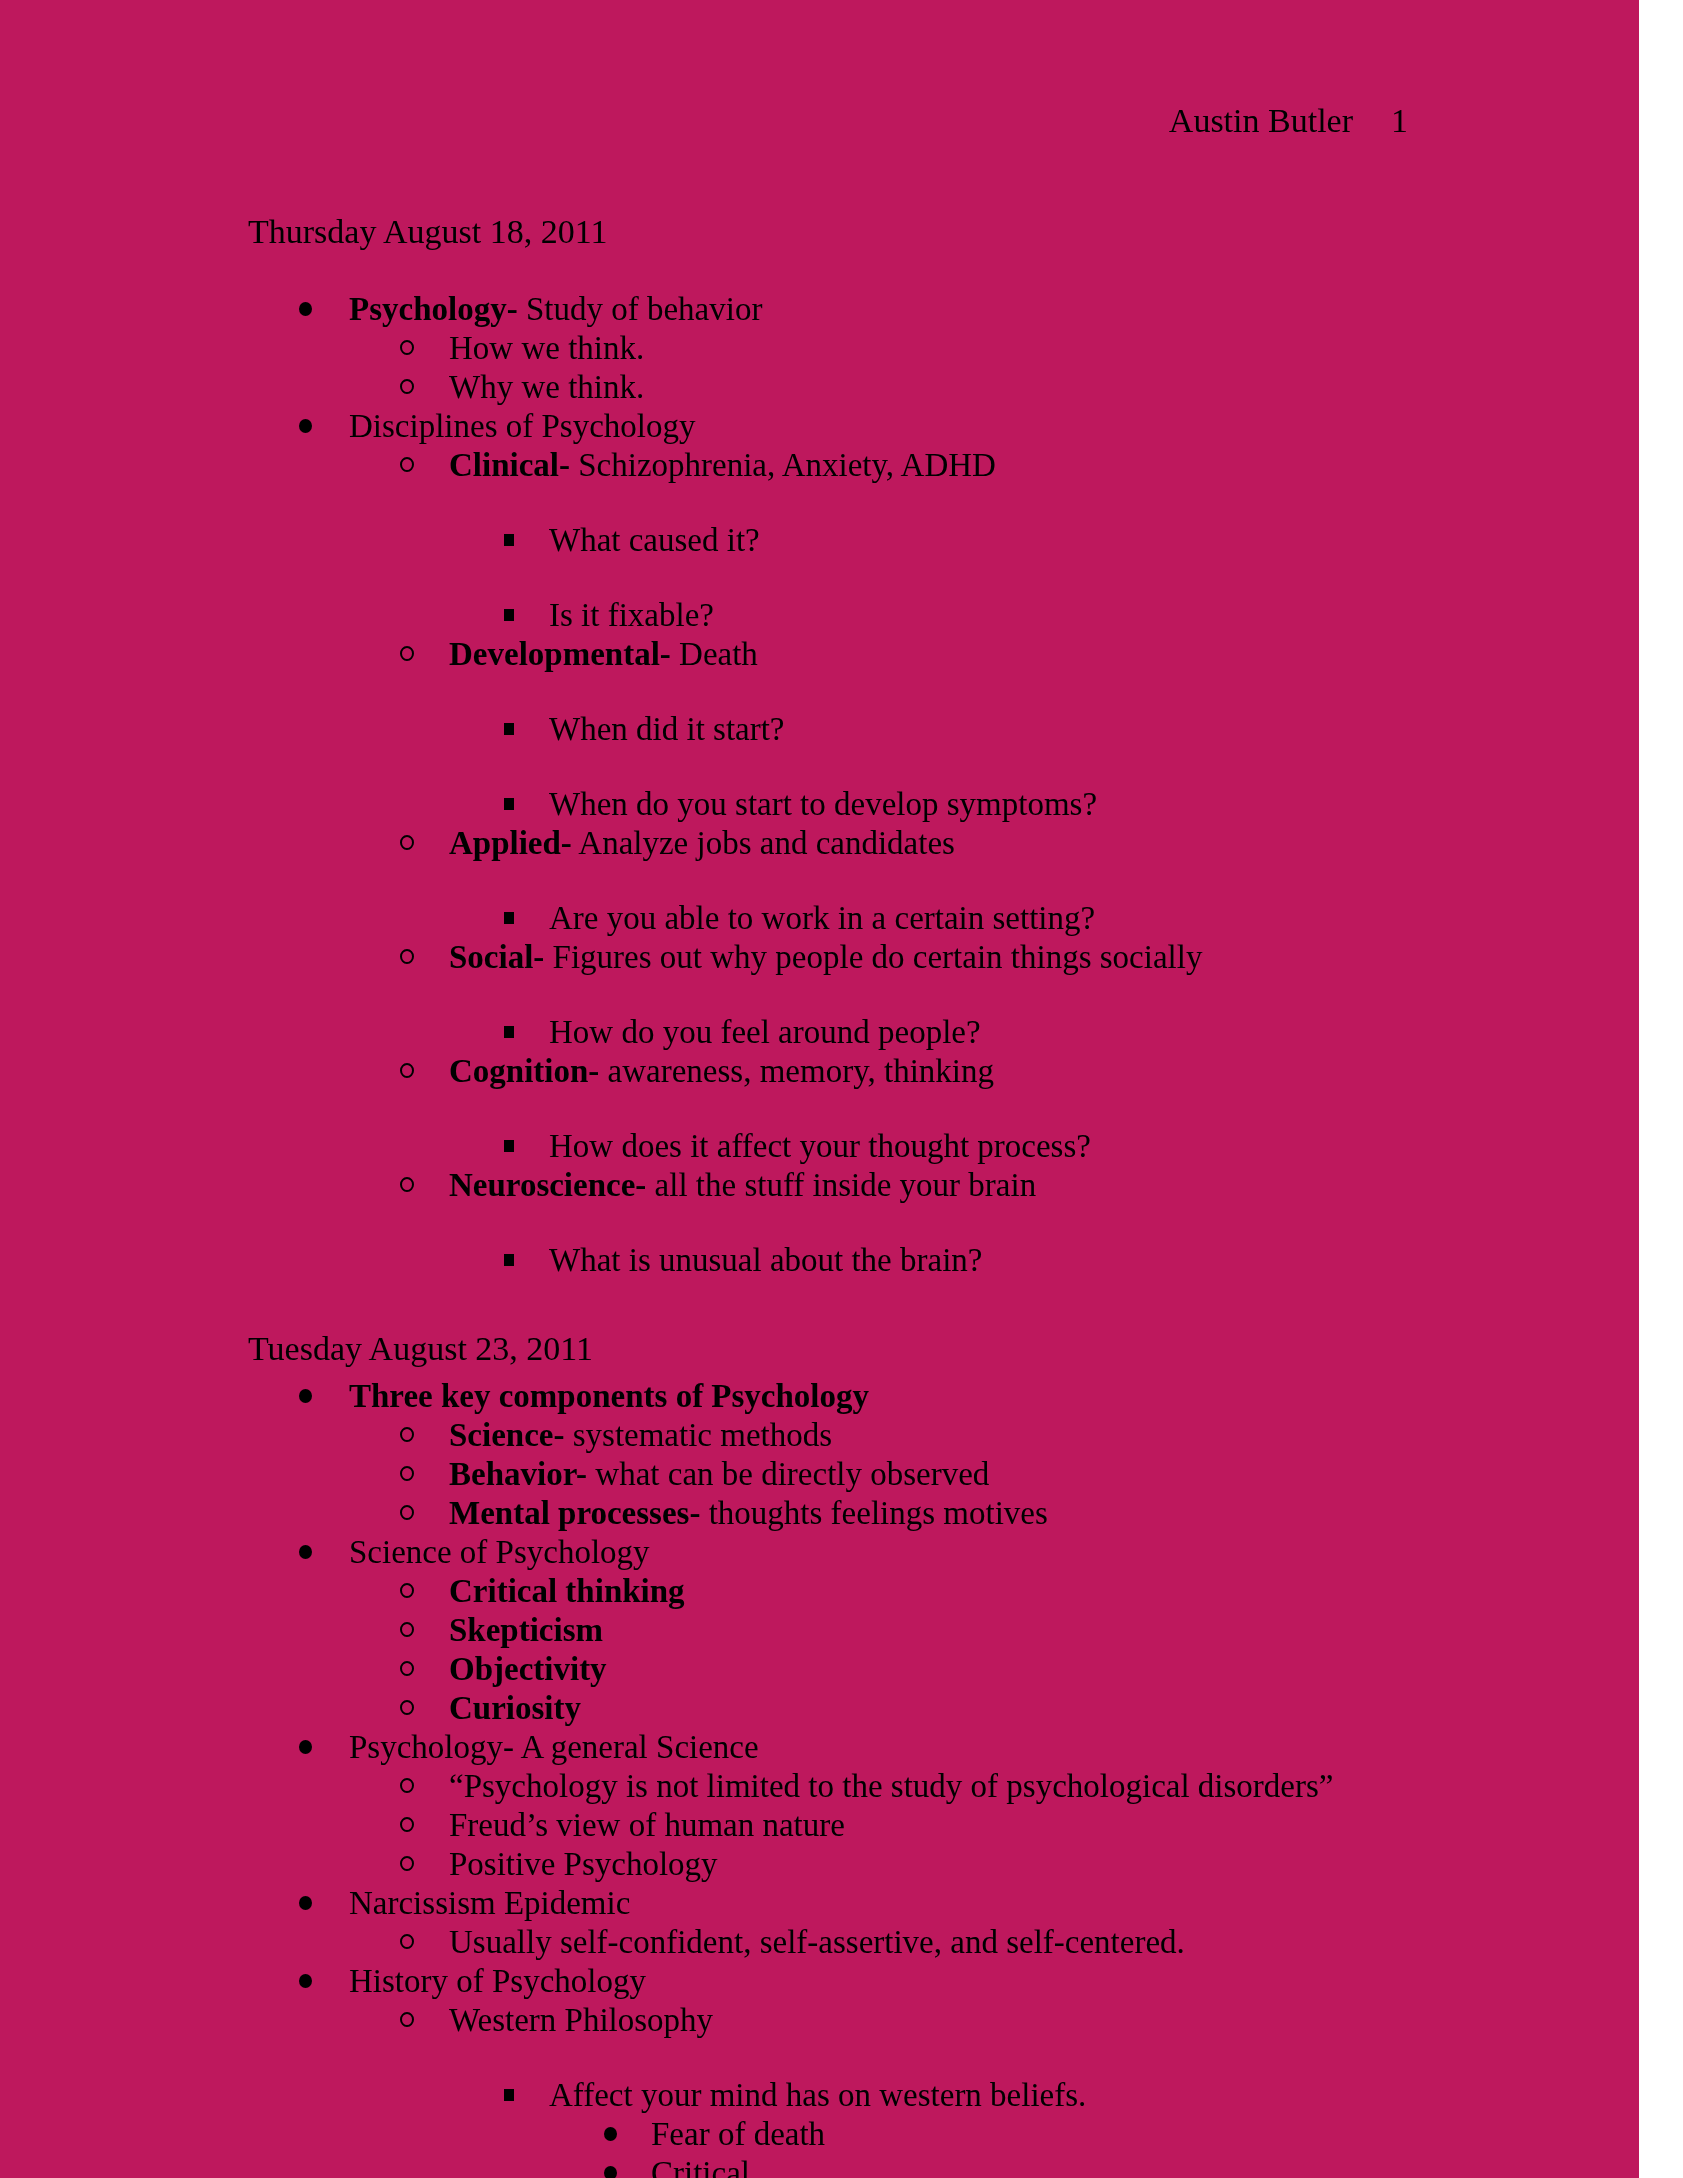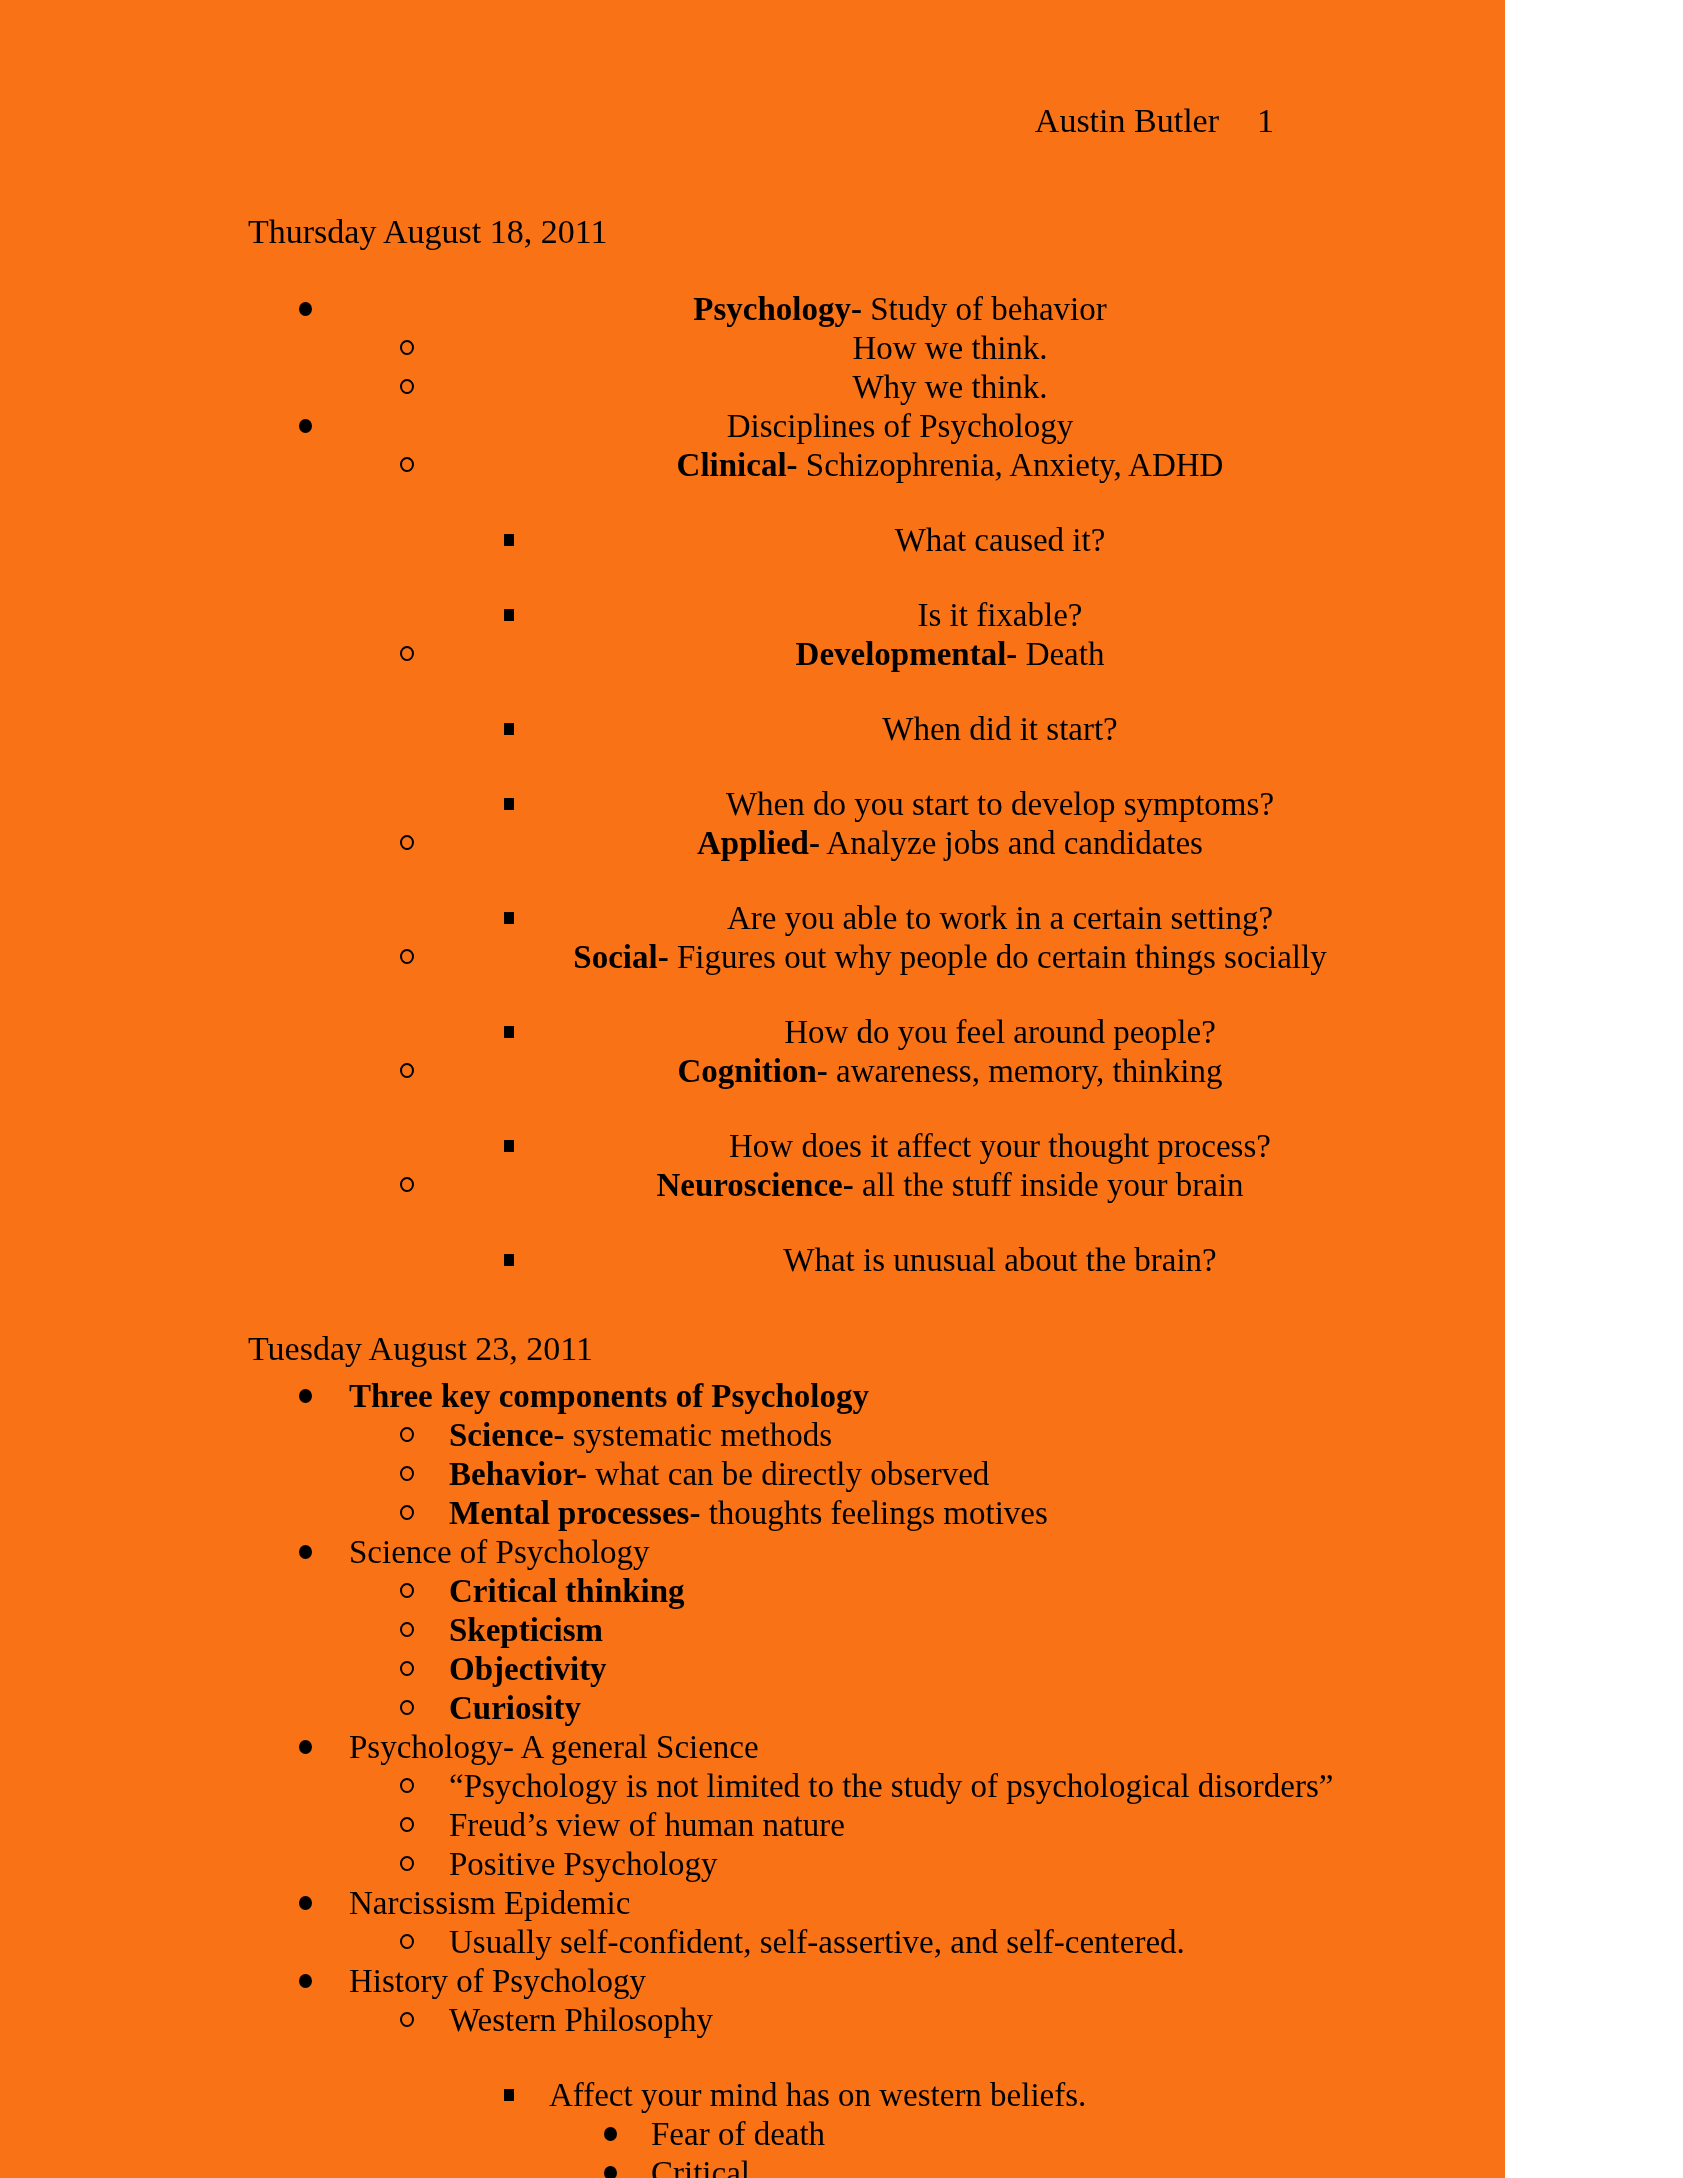--- a/index.html
+++ b/index.html
@@ -2,23 +2,23 @@
 <html><head>
 <meta charset="utf-8">
 <style>
   html, body {
     margin: 0;
     padding: 0;
     background: #ffffff;
   }
   .page {
     position: relative;
-    width: 1505px;
+    width: 1639px;
     height: 2178px;
-    background: #f97316;
+    background: #be185d;
     color: #000000;
     font-family: "Liberation Serif", "DejaVu Serif", serif;
     overflow: hidden;
   }
   
   .header {
     position: absolute;
     top: 101px;
     left: 248px;
     right: 231px;
@@ -35,21 +35,21 @@
     position: absolute;
     left: 248px;
     top: 212px;
     width: 1203px;
   }
   .section { display: block; }
   .date-heading {
     font-size: 34px;
     line-height: 40px;
   }
-  .section-0 .items { margin-top: 38px; text-align: center; }
+  .section-0 .items { margin-top: 38px; }
   .section-1 { margin-top: 49px; }
   .section-1 .items { margin-top: 8px; }
 
   .item {
     position: relative;
     font-size: 33px;
     line-height: 39px;
     white-space: nowrap;
   }
   .item strong { font-weight: bold; }

